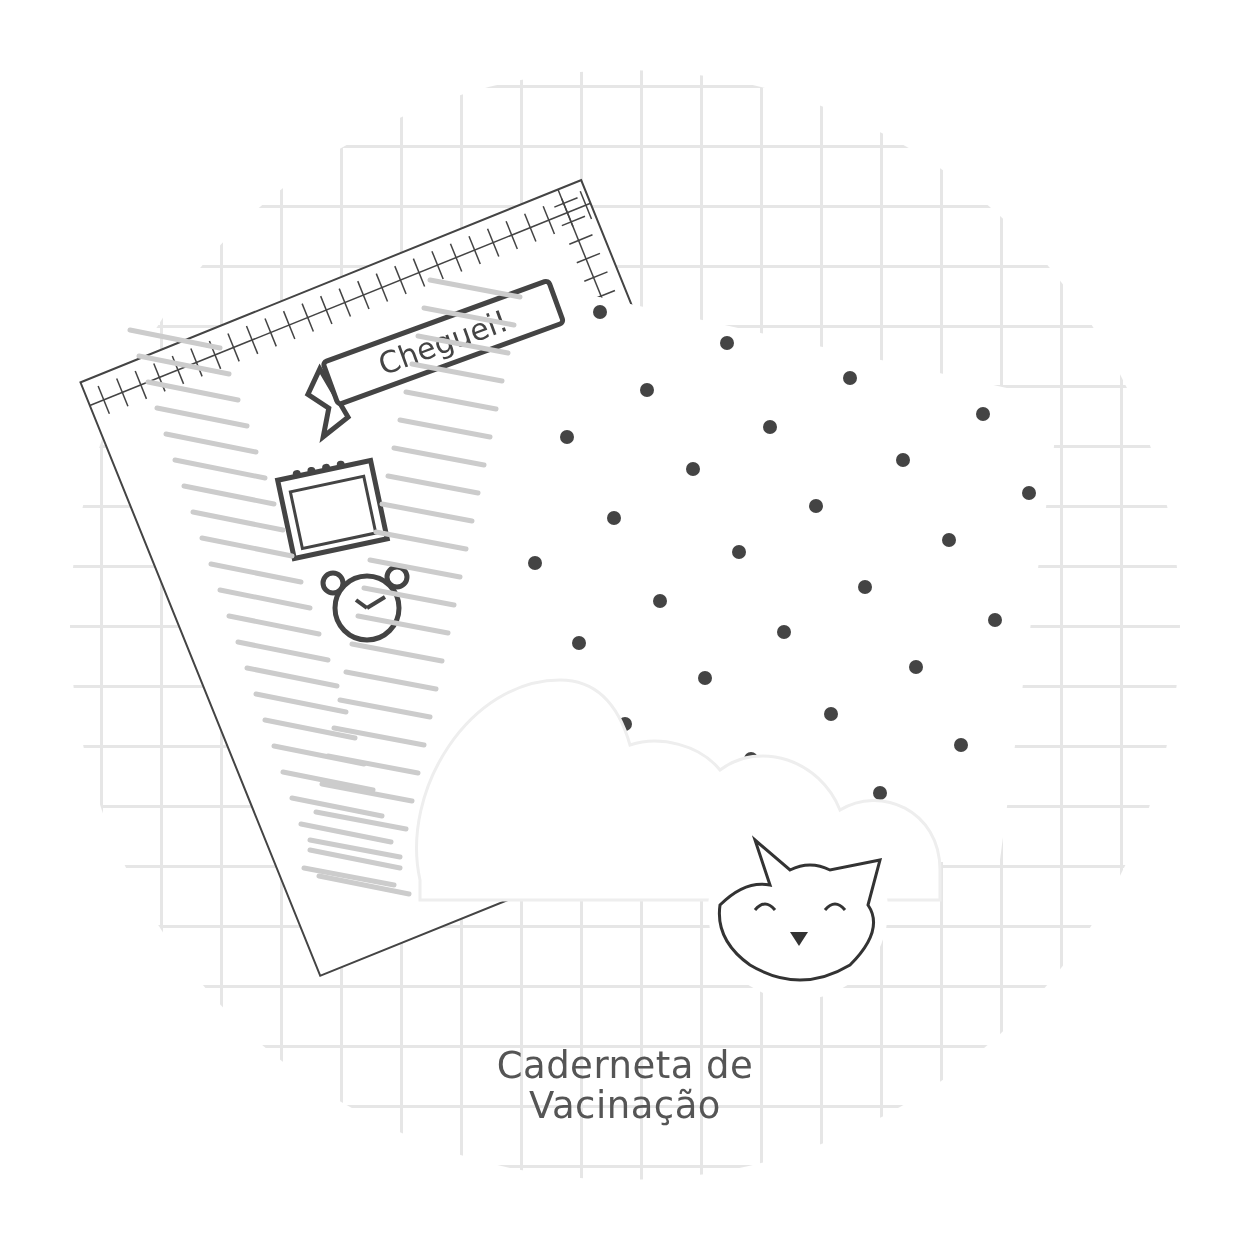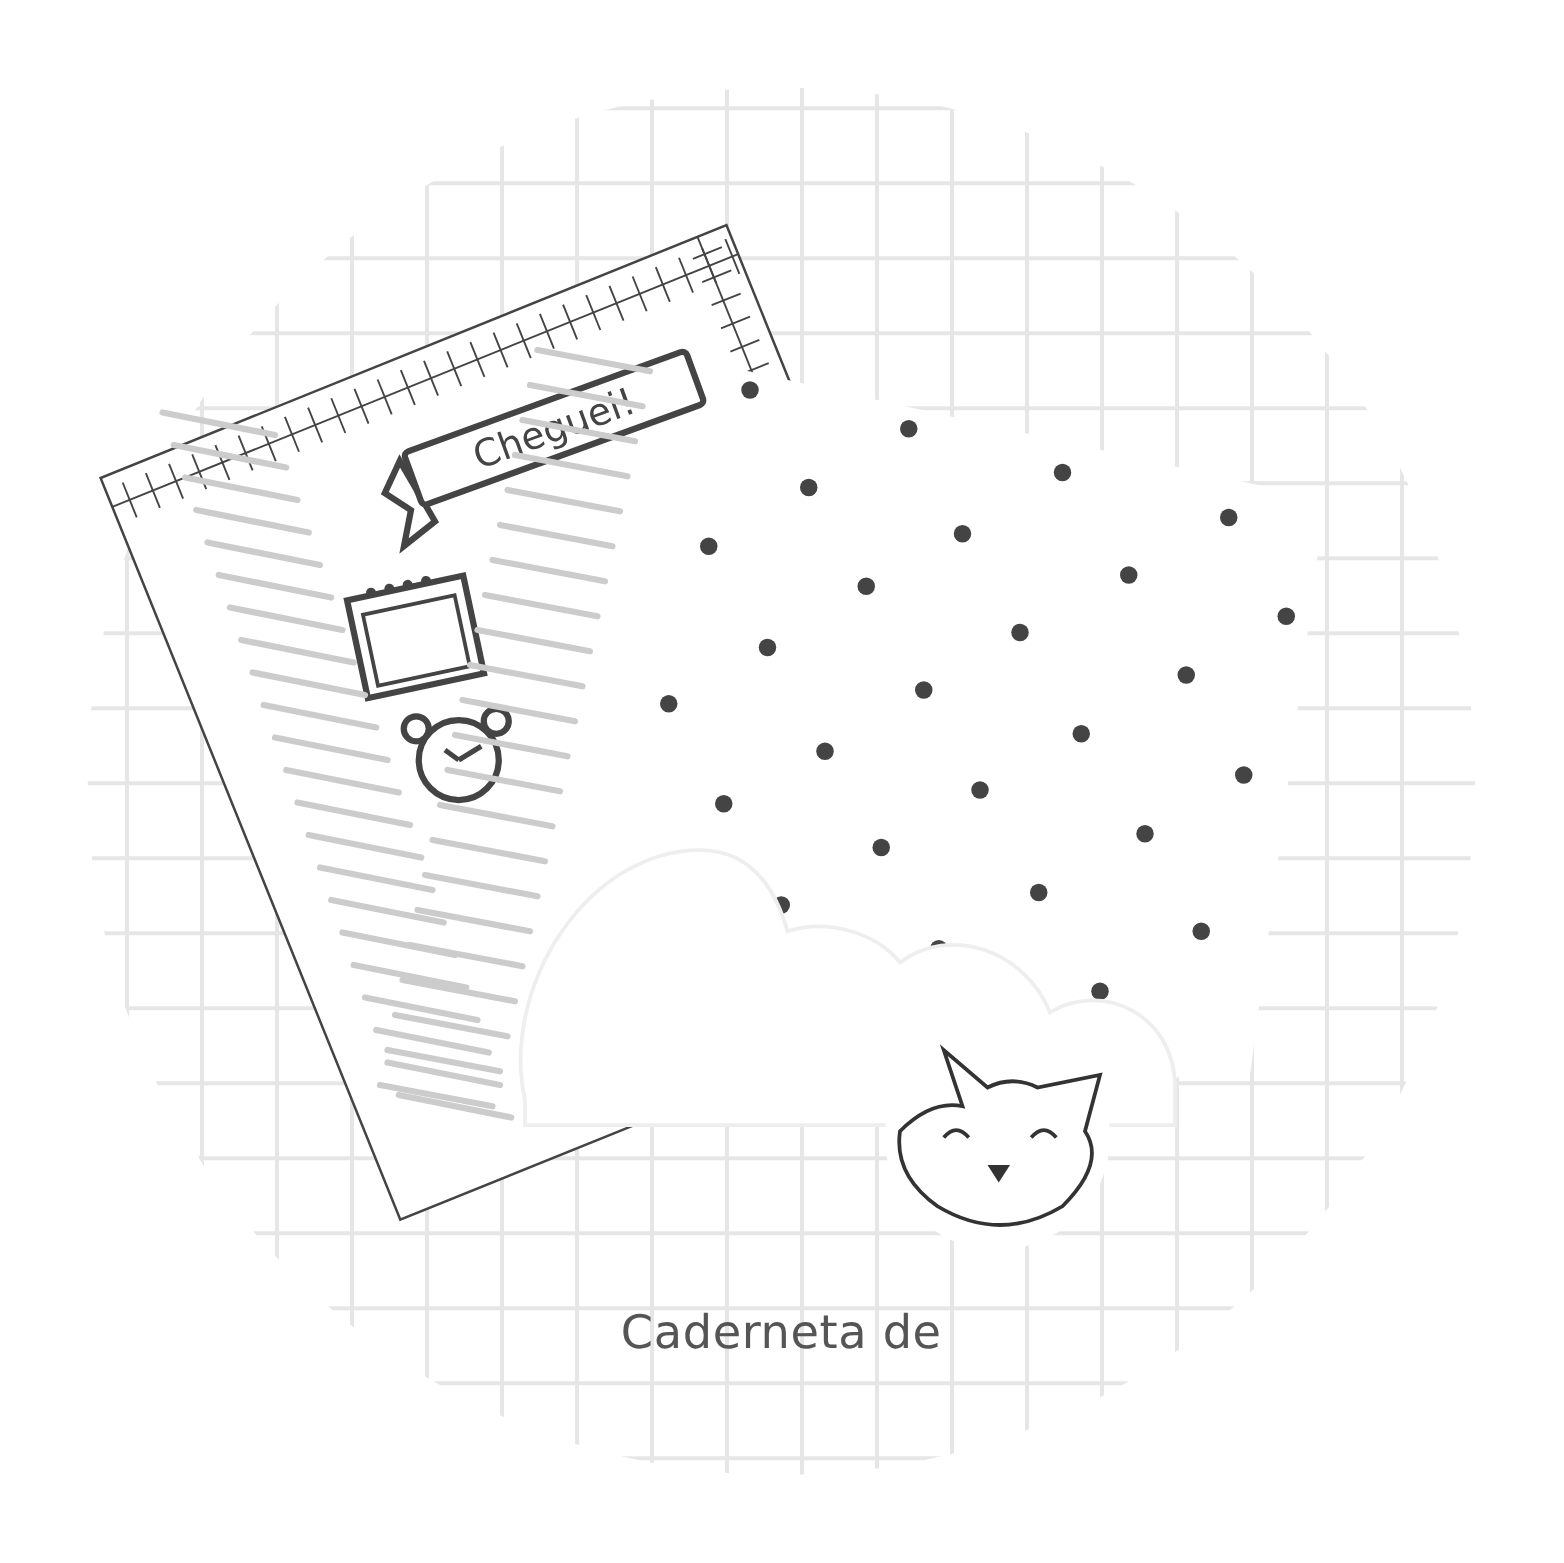--- a/index.html
+++ b/index.html
@@ -182,13 +182,14 @@
       <line x1="328" y1="756" x2="418" y2="773"></line>
       <line x1="322" y1="784" x2="412" y2="801"></line>
       <line x1="316" y1="812" x2="406" y2="829"></line>
       <line x1="310" y1="840" x2="400" y2="857"></line>
       <line x1="304" y1="868" x2="394" y2="885"></line>
     </g>
 </svg>
 
 <div class="caption">
   <div>Caderneta de</div>
+  <div>Vacinação</div>
 </div>
 
 </body></html>

